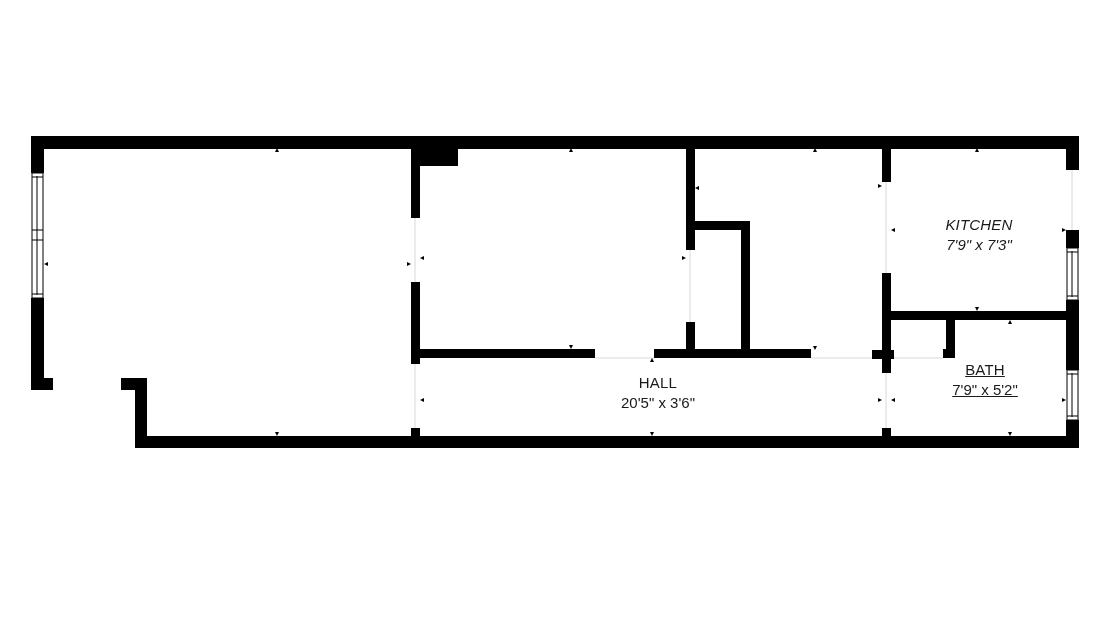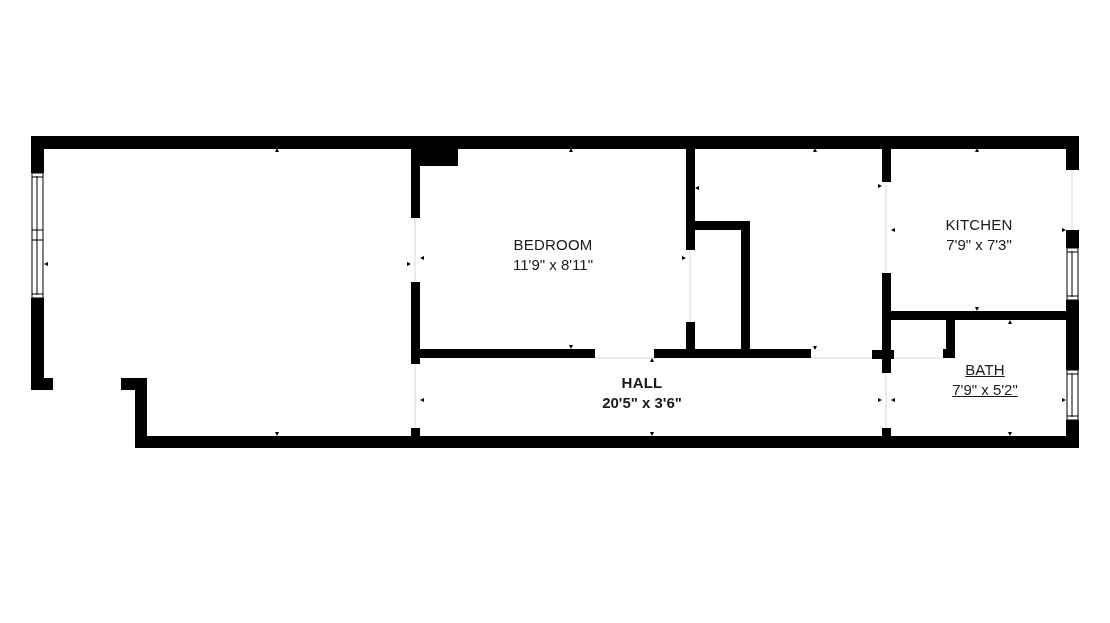--- a/index.html
+++ b/index.html
@@ -114,29 +114,25 @@
       <polygon points="650,432 654,432 652,436"></polygon>
       <polygon points="424,398 424,402 420,400"></polygon>
       <polygon points="878,398 878,402 882,400"></polygon>
       <polygon points="1008,324 1012,324 1010,320"></polygon>
       <polygon points="1008,432 1012,432 1010,436"></polygon>
       <polygon points="895,398 895,402 891,400"></polygon>
       <polygon points="1062,398 1062,402 1066,400"></polygon>
     </g>
   </svg>
 
-  <div class="room-label" style="left:553px; top:235px;">
-    <span class="name">BEDROOM</span>
-    <span class="dims">11'9" x 8'11"</span>
-  </div>
-  <div class="room-label" style="left:979px; top:215px;">
+  <div class="room-label" style="left:979px; top:215px;font-style:italic;">
     <span class="name">KITCHEN</span>
     <span class="dims">7'9" x 7'3"</span>
   </div>
-  <div class="room-label" style="left:642px; top:373px;font-weight:bold;">
+  <div class="room-label" style="left:658px; top:373px;">
     <span class="name">HALL</span>
     <span class="dims">20'5" x 3'6"</span>
   </div>
   <div class="room-label" style="left:985px; top:360px;text-decoration:underline;">
     <span class="name">BATH</span>
     <span class="dims">7'9" x 5'2"</span>
   </div>
 </div>
 
 </body></html>

